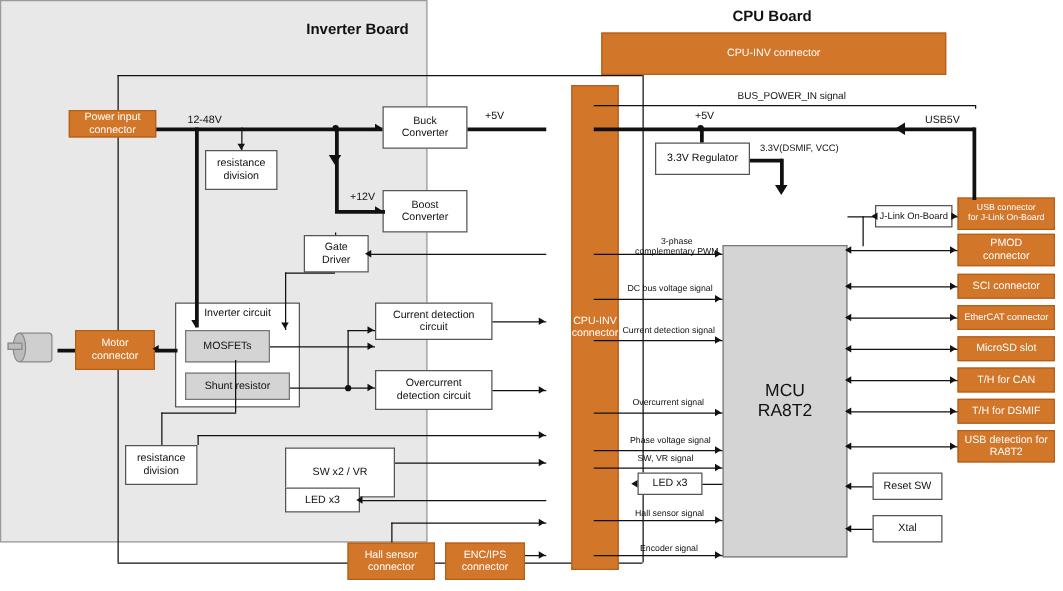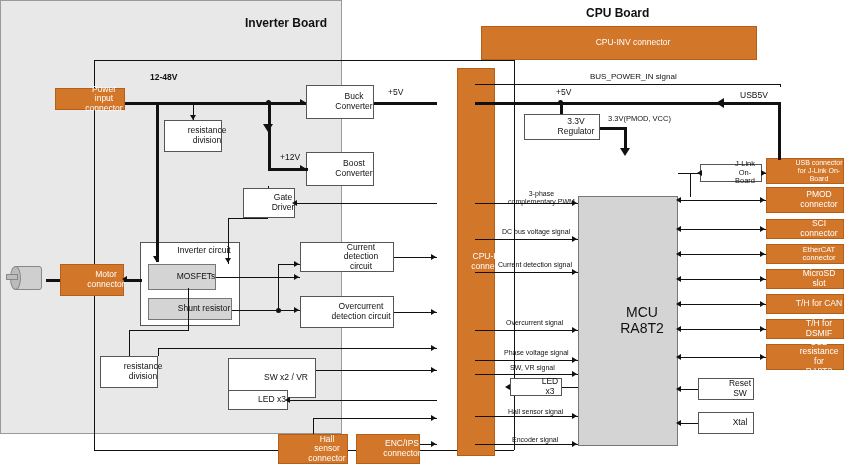--- a/index.html
+++ b/index.html
@@ -2,21 +2,21 @@
 <html><head>
 <meta charset="utf-8">
 <style>
   html,body{margin:0;padding:0;}
   body{width:850px;height:473px;background:#ffffff;font-family:"Liberation Sans",sans-serif;overflow:hidden;}
   #root{position:relative;width:850px;height:473px;}
 
   .lbl{position:absolute;font-size:11px;color:#111;white-space:nowrap;}
   .title{position:absolute;font-size:12px;font-weight:bold;color:#111;white-space:nowrap;}
 
-  .box{position:absolute;box-sizing:border-box;display:flex;align-items:center;justify-content:center;text-align:center;line-height:1.12;padding-left:28px;}
+  .box{position:absolute;box-sizing:border-box;display:flex;align-items:center;justify-content:center;text-align:center;line-height:1.12;}
   .orange{background:#d2762a;border:1px solid #b35f18;color:#ffffff;font-size:8.5px;}
   .white{background:#ffffff;border:1px solid #555;color:#111;font-size:8.5px;align-items:center;}
   .gray{background:#d4d4d4;border:1px solid #777;color:#111;font-size:8.5px;}
   .grayarea{background:#e8e8e8;border:1px solid #9a9a9a;}
   .mcu{background:#d4d4d4;border:1px solid #777;color:#111;font-size:14px;font-weight:normal;}
   .conn-v{font-size:8.5px;margin-left:20px;}
 
   .ln{position:absolute;background:#111;}
   .h1{height:1px;}
   .v1{width:1px;}
@@ -182,27 +182,27 @@
   <div class="box orange" style="left:766px;top:269px;width:78px;height:20px;">
     <span>MicroSD slot</span>
   </div>
   <div class="box orange" style="left:766px;top:294px;width:78px;height:20px;">
     <span>T/H for CAN</span>
   </div>
   <div class="box orange" style="left:766px;top:319px;width:78px;height:20px;">
     <span>T/H for DSMIF</span>
   </div>
   <div class="box orange" style="left:766px;top:344px;width:78px;height:26px;">
-    <span style="white-space:pre-line;">USB resistance for
+    <span style="white-space:pre-line;">USB detection for
 RA8T2</span>
   </div>
 
   <div class="ln h2" style="left:125px;top:102px;width:181px;"></div>
   <div class="arw arw-r" style="left:300px;top:99px;"></div>
-  <div class="lbl" style="left:150px;top:72px;font-size:8.5px;font-weight:bold;">12-48V</div>
+  <div class="lbl" style="left:150px;top:90px;font-size:8.5px;">12-48V</div>
 
   <div class="ln v1" style="left:193px;top:102px;height:18px;"></div>
   <div class="arw arw-d" style="left:190px;top:115px;"></div>
 
   <div class="ln v2" style="left:156px;top:102px;height:160px;"></div>
   <div class="arw arw-d" style="left:153px;top:256px;"></div>
 
   <div class="ln v2" style="left:268px;top:102px;height:68px;"></div>
   <div class="dot" style="left:266px;top:100px;"></div>
   <div class="ln h2" style="left:268px;top:168px;width:40px;"></div>
@@ -219,21 +219,21 @@
   <div class="diode2" style="left:716px;top:98px;"></div>
   <div class="lbl" style="left:740px;top:90px;font-size:8.5px;">USB5V</div>
 
   <div class="ln v2" style="left:560px;top:102px;height:12px;"></div>
   <div class="dot" style="left:558px;top:100px;"></div>
 
   <div class="ln v2" style="left:624px;top:127px;height:0px;"></div>
   <div class="ln h2" style="left:600px;top:127px;width:26px;"></div>
   <div class="ln v2" style="left:624px;top:127px;height:26px;"></div>
   <div class="arw arw-d" style="left:620px;top:148px;border-left-width:5px;border-right-width:5px;border-top-width:8px;"></div>
-  <div class="lbl" style="left:608px;top:114px;font-size:7.5px;">3.3V(PMOD, VCC)</div>
+  <div class="lbl" style="left:608px;top:114px;font-size:7.5px;">3.3V(DSMIF, VCC)</div>
 
   <div class="ln v2" style="left:778px;top:102px;height:58px;"></div>
 
   <div class="ln h1" style="left:475px;top:84px;width:305px;"></div>
   <div class="lbl" style="left:590px;top:72px;font-size:8px;">BUS_POWER_IN signal</div>
   <div class="ln v1" style="left:780px;top:84px;height:3px;"></div>
 
   <div class="ln h1" style="left:295px;top:203px;width:142px;"></div>
   <div class="arw arw-l" style="left:292px;top:200px;"></div>
   <div class="lbl" style="left:332px;top:193px;font-size:6.5px;"></div>

